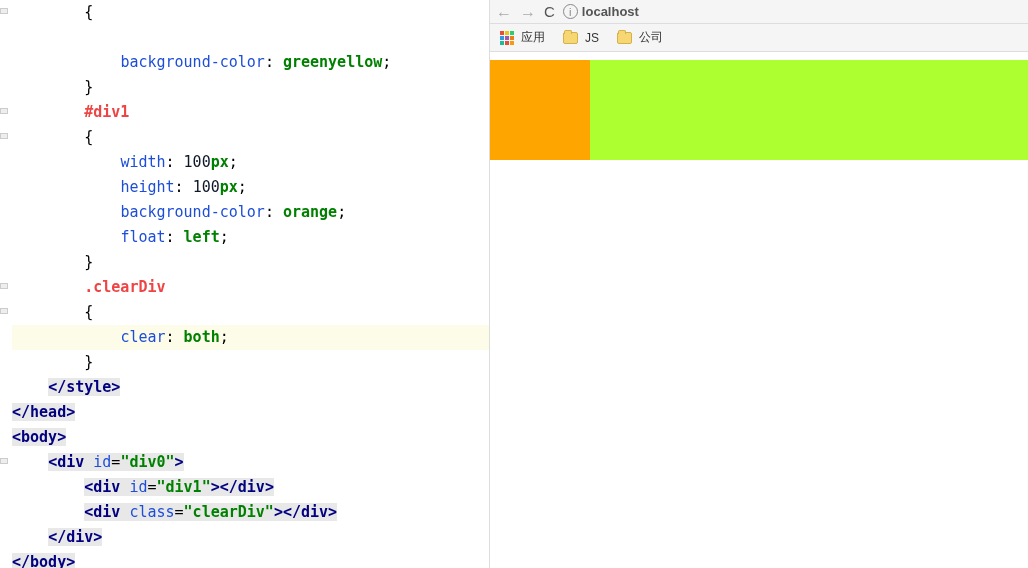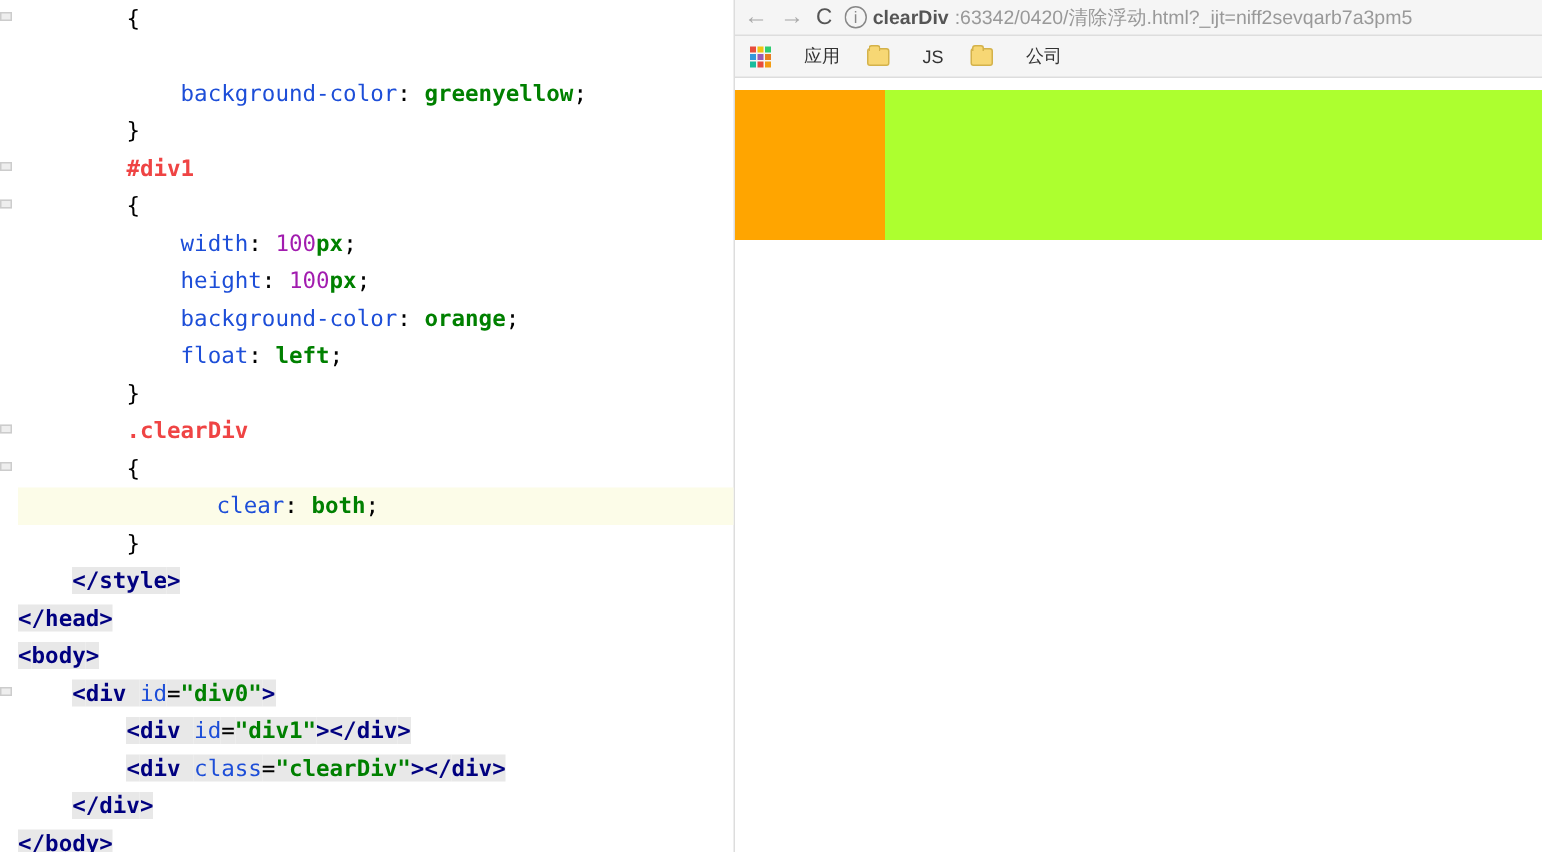--- a/index.html
+++ b/index.html
@@ -37,25 +37,25 @@
 }
 .code-area {
   padding-left: 12px;
   padding-top: 0;
   line-height: 25px;
   white-space: pre;
   font-family: Consolas, Monaco, monospace;
   font-size: 15px;
 }
 .code-line { height: 25px; display: block; position: relative; }
-.hl-line { background: #fcfce8; padding-left: 24px; }
+.hl-line { background: #fcfce8; }
 .tag { color: #000080; font-weight: bold; }
 .attr { color: #1d4ed8; }
 .val { color: #008000; font-weight: bold; }
-.valnum { color: #a21caf; }
+.valnum { color: #0f172a; }
 .str { color: #008000; font-weight: bold; }
 .sel { color: #ef4444; font-weight: bold; }
 .punct { color: #000; }
 .tagbg { background: #e8e8e8; }
 
 .browser-pane {
   flex: 1;
   height: 100%;
   background: #fff;
   display: flex;
@@ -107,21 +107,21 @@
   background: #f5f5f5;
   border-bottom: 1px solid #ddd;
   display: flex;
   align-items: center;
   padding: 0 10px;
   gap: 18px;
   font-family: "Microsoft YaHei", Arial, sans-serif;
   font-size: 12px;
   color: #333;
 }
-.bm-item { display: flex; align-items: center; gap: 22px; cursor: pointer; }
+.bm-item { display: flex; align-items: center; gap: 7px; cursor: pointer; }
 .apps-icon {
   width: 14px; height: 14px;
   display: grid;
   grid-template-columns: repeat(3, 1fr);
   grid-template-rows: repeat(3, 1fr);
   gap: 1px;
 }
 .apps-icon span { width: 100%; height: 100%; }
 .apps-icon span:nth-child(1){background:#e74c3c}
 .apps-icon span:nth-child(2){background:#f1c40f}
@@ -185,22 +185,21 @@
     <div class="code-area" id="code-area"><div class="code-line"><span>        </span><span class="punct">{</span></div><div class="code-line"><span>        </span></div><div class="code-line"><span>            </span><span class="attr">background-color</span><span class="punct">: </span><span class="val">greenyellow</span><span class="punct">;</span></div><div class="code-line"><span>        </span><span class="punct">}</span></div><div class="code-line"><span>        </span><span class="sel">#div1</span></div><div class="code-line"><span>        </span><span class="punct">{</span></div><div class="code-line"><span>            </span><span class="attr">width</span><span class="punct">: </span><span class="valnum">100</span><span class="val">px</span><span class="punct">;</span></div><div class="code-line"><span>            </span><span class="attr">height</span><span class="punct">: </span><span class="valnum">100</span><span class="val">px</span><span class="punct">;</span></div><div class="code-line"><span>            </span><span class="attr">background-color</span><span class="punct">: </span><span class="val">orange</span><span class="punct">;</span></div><div class="code-line"><span>            </span><span class="attr">float</span><span class="punct">: </span><span class="val">left</span><span class="punct">;</span></div><div class="code-line"><span>        </span><span class="punct">}</span></div><div class="code-line"><span>        </span><span class="sel">.clearDiv</span></div><div class="code-line"><span>        </span><span class="punct">{</span></div><div class="code-line hl-line"><span>            </span><span class="attr">clear</span><span class="punct">: </span><span class="val">both</span><span class="punct">;</span></div><div class="code-line"><span>        </span><span class="punct">}</span></div><div class="code-line"><span>    </span><span class="tag tagbg">&lt;/</span><span class="tag tagbg">style</span><span class="tag tagbg">&gt;</span></div><div class="code-line"><span></span><span class="tag tagbg">&lt;/</span><span class="tag tagbg">head</span><span class="tag tagbg">&gt;</span></div><div class="code-line"><span></span><span class="tag tagbg">&lt;</span><span class="tag tagbg">body</span><span class="tag tagbg">&gt;</span></div><div class="code-line"><span>    </span><span class="tag tagbg">&lt;</span><span class="tag tagbg">div </span><span class="attr tagbg">id</span><span class="punct tagbg">=</span><span class="str tagbg">"div0"</span><span class="tag tagbg">&gt;</span></div><div class="code-line"><span>        </span><span class="tag tagbg">&lt;</span><span class="tag tagbg">div </span><span class="attr tagbg">id</span><span class="punct tagbg">=</span><span class="str tagbg">"div1"</span><span class="tag tagbg">&gt;&lt;/</span><span class="tag tagbg">div</span><span class="tag tagbg">&gt;</span></div><div class="code-line"><span>        </span><span class="tag tagbg">&lt;</span><span class="tag tagbg">div </span><span class="attr tagbg">class</span><span class="punct tagbg">=</span><span class="str tagbg">"clearDiv"</span><span class="tag tagbg">&gt;&lt;/</span><span class="tag tagbg">div</span><span class="tag tagbg">&gt;</span></div><div class="code-line"><span>    </span><span class="tag tagbg">&lt;/</span><span class="tag tagbg">div</span><span class="tag tagbg">&gt;</span></div><div class="code-line"><span></span><span class="tag tagbg">&lt;/</span><span class="tag tagbg">body</span><span class="tag tagbg">&gt;</span></div></div>
   </div>
 
   <div class="browser-pane">
     <div class="browser-toolbar">
       <span class="nav-arrow">←</span>
       <span class="nav-arrow">→</span>
       <span class="reload">C</span>
       <div class="url-bar">
         <span class="url-info-icon">i</span>
-        <span class="url-host">clearDiv</span>
-        <span class="url-path">:63342/0420/清除浮动.html?_ijt=niff2sevqarb7a3pm5</span>
+        <span class="url-host">localhost</span>
       </div>
     </div>
     <div class="bookmark-bar">
       <div class="bm-item">
         <span class="apps-icon">
             <span></span>
             <span></span>
             <span></span>
             <span></span>
             <span></span>

